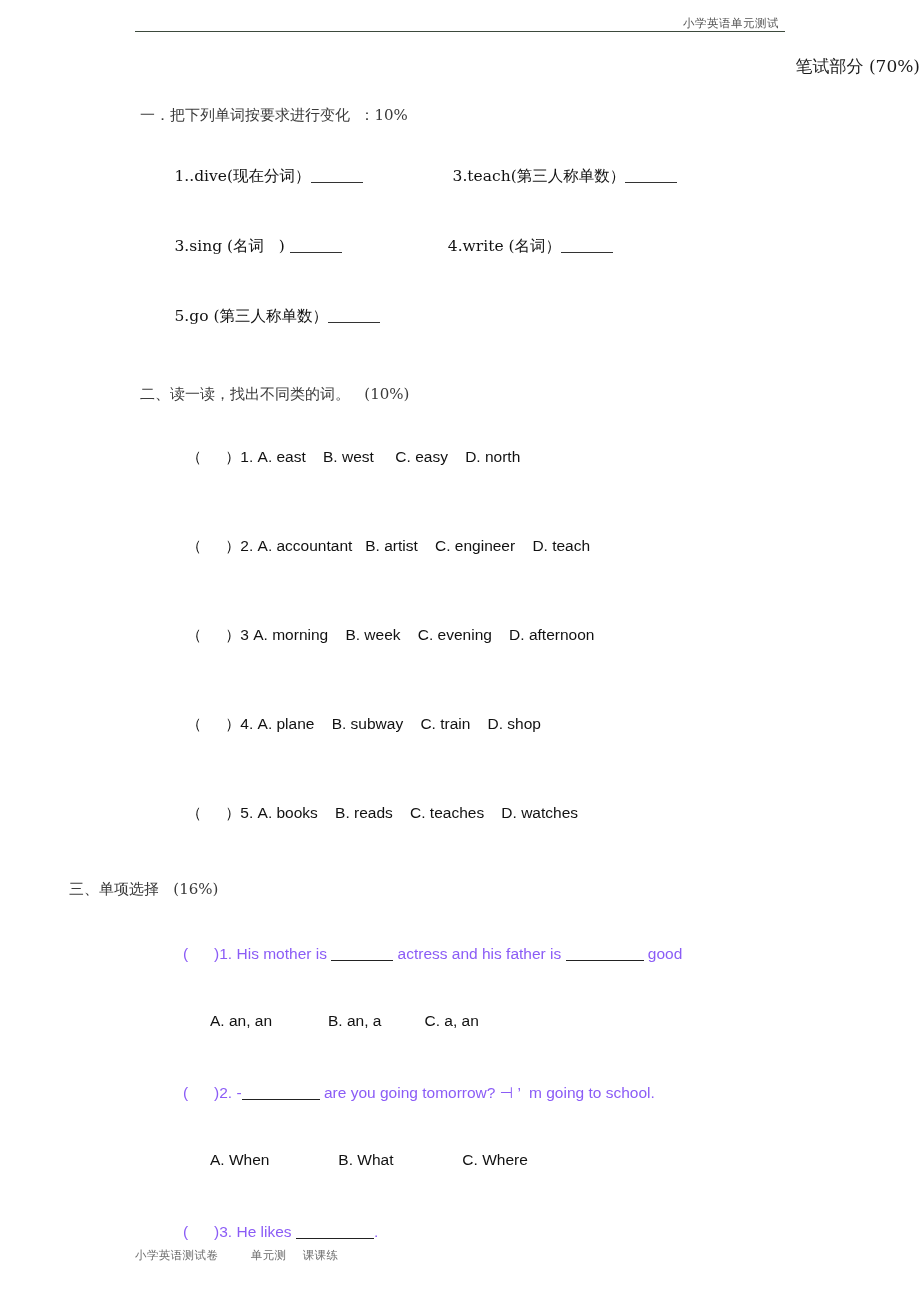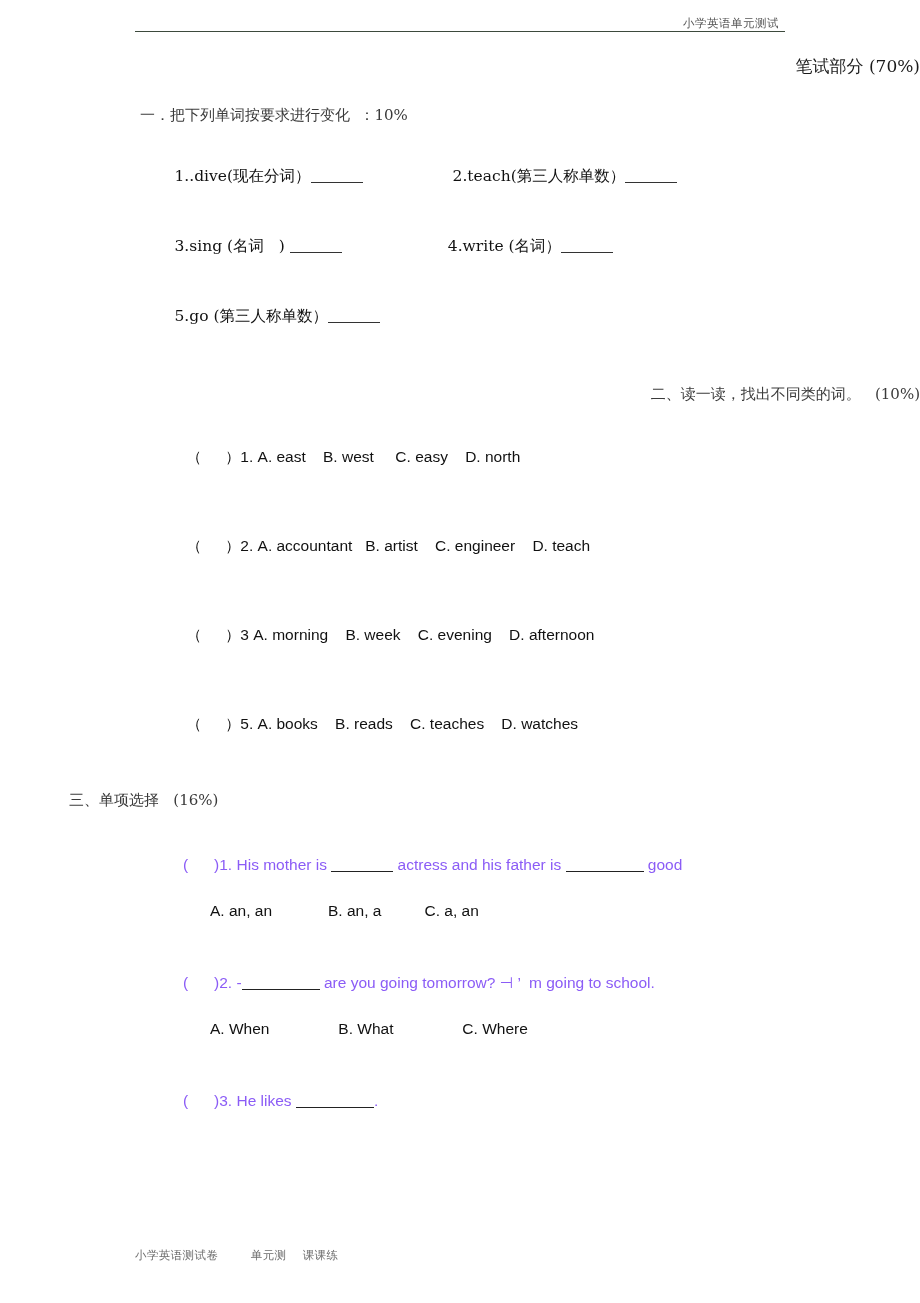--- a/index.html
+++ b/index.html
@@ -67,21 +67,21 @@
   }
 
   .sec-head {
     font-family: "DejaVu Serif", "Liberation Serif", serif;
     font-size: 15px;
     color: #3a3a3a;
     margin: 0 0 16px 0;
     white-space: pre;
   }
   .sec1-head { padding-left: 140px; }
-  .sec2-head { padding-left: 140px; margin-top: 34px; text-align: right; }
+  .sec2-head { padding-left: 140px; margin-top: 34px; }
   .sec3-head { padding-left: 69px; margin-top: 34px; }
 
   
   .wordlist {
     padding-left: 140px;
     margin-bottom: 0;
   }
   .wordrow {
     font-size: 15.5px;
     line-height: 23px;
@@ -128,20 +128,21 @@
     white-space: pre;
     color: #111;
     margin-top: 21px;
   }
   .q3opts {
     font-size: 15.5px;
     line-height: 23px;
     padding-left: 70px;
     white-space: pre;
     color: #111;
+    margin-top: 21px;
   }
   .blank-l {
     display: inline-block;
     width: 62px;
     border-bottom: 1px solid #222;
     height: 13px;
     vertical-align: -2px;
   }
   .blank-xl {
     display: inline-block;
@@ -174,41 +175,44 @@
   <div class="header-rule"></div>
 
   <div class="content">
 
     <div class="paper-title">笔试部分 (70%)</div>
 
     <div class="sec-head sec1-head">一．把下列单词按要求进行变化  ：10%</div>
 
     <div class="wordlist">
       <div class="wordrow">
-        <span class="cn">1..dive(现在分词）</span><span class="blank-s"></span><span class="col2" style="width:90px"></span><span class="cn">2.teach(第三人称单数）</span><span class="blank-s"></span>
+        <span class="cn">1..dive(现在分词）</span><span class="blank-s"></span><span class="col2" style="width:90px"></span><span class="cn">3.teach(第三人称单数）</span><span class="blank-s"></span>
       </div>
       <div class="wordrow">
         <span class="cn">3.sing (名词   ) </span><span class="blank-s"></span><span class="col2" style="width:106px"></span><span class="cn">4.write (名词）</span><span class="blank-s"></span>
       </div>
       <div class="wordrow">
         <span class="cn">5.go (第三人称单数）</span><span class="blank-s"></span>
       </div>
     </div>
 
     <div class="sec-head sec2-head">二、读一读，找出不同类的词。   (10%)</div>
 
     <div class="q2list">
       <div class="q2row">
         <span class="paren cn">（     ）</span><span>1.</span><span> </span><span>A. east    B. west     C. easy    D. north</span>
       </div>
       <div class="q2row">
         <span class="paren cn">（     ）</span><span>2.</span><span> </span><span>A. accountant   B. artist    C. engineer    D. teach</span>
       </div>
       <div class="q2row">
         <span class="paren cn">（     ）</span><span>3</span><span> </span><span>A. morning    B. week    C. evening    D. afternoon</span>
+      </div>
+      <div class="q2row">
+        <span class="paren cn">（     ）</span><span>4.</span><span> </span><span>A. plane    B. subway    C. train    D. shop</span>
       </div>
       <div class="q2row">
         <span class="paren cn">（     ）</span><span>5.</span><span> </span><span>A. books    B. reads    C. teaches    D. watches</span>
       </div>
     </div>
 
     <div class="sec-head sec3-head">三、单项选择   (16%)</div>
 
     <div class="q3list">
 

